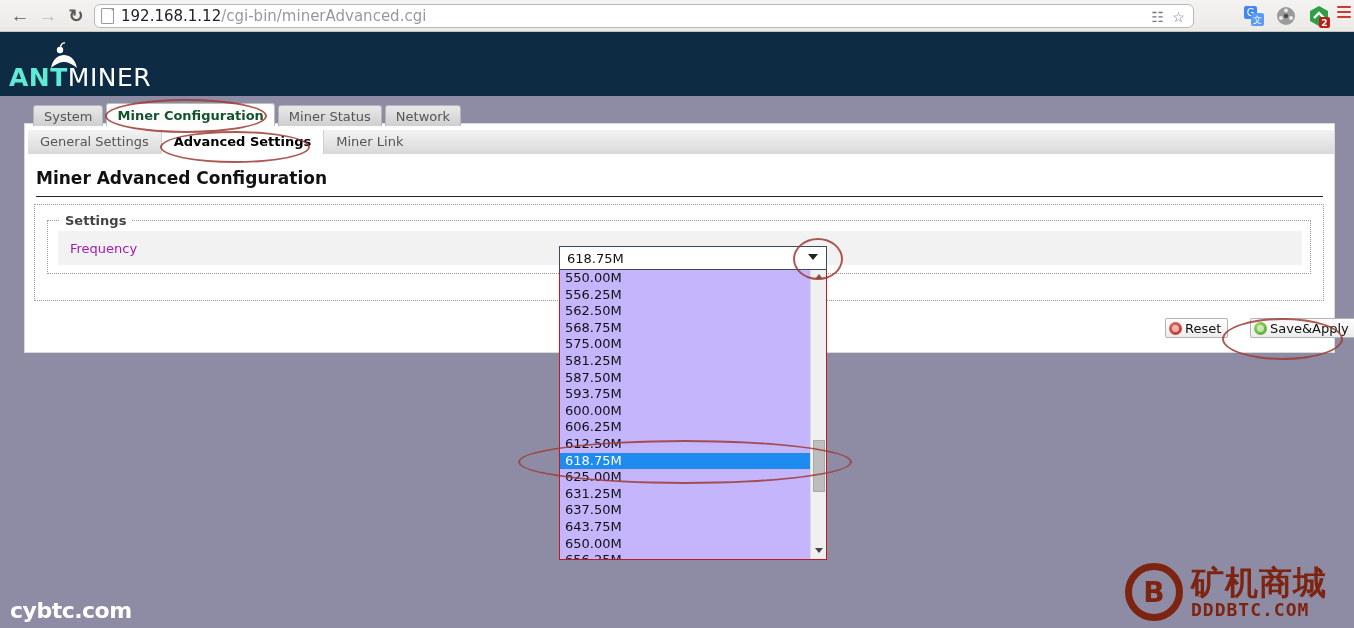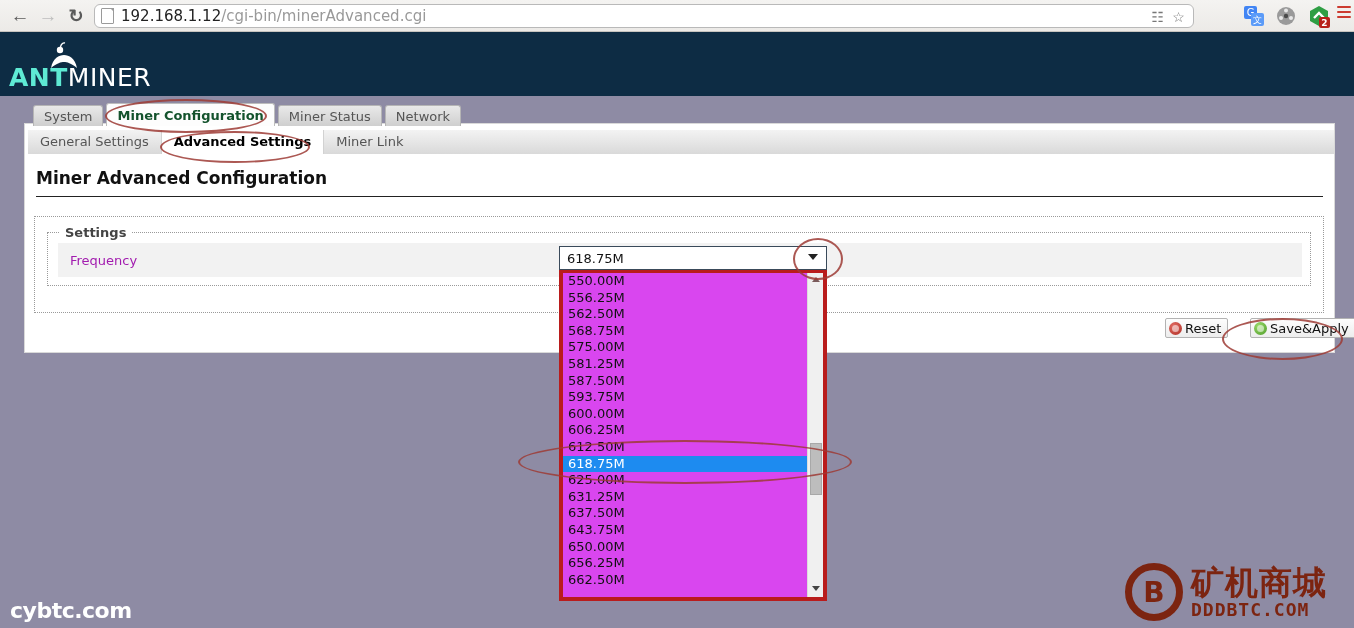--- a/index.html
+++ b/index.html
@@ -158,21 +158,21 @@
     z-index: 4;
   }
   #title-rule {
     position: absolute; left: 36px; top: 196px;
     width: 1287px; height: 1px; background: #222;
     z-index: 4;
   }
 
   
   #settings-outer {
-    position: absolute; left: 34px; top: 216px;
+    position: absolute; left: 34px; top: 204px;
     width: 1290px; height: 97px;
     border: 1px dotted #9a9a9a;
     box-sizing: border-box;
     z-index: 3;
   }
   #settings-fieldset {
     position: absolute; left: 12px; top: 15px;
     width: 1264px; height: 54px;
     border: 1px dotted #9a9a9a;
     box-sizing: border-box;
@@ -252,23 +252,23 @@
   }
   #freq-select-arrow {
     position: absolute; right: 8px; top: 7px;
     width: 0; height: 0;
     border-left: 5px solid transparent;
     border-right: 5px solid transparent;
     border-top: 6px solid #222;
   }
   #freq-listbox {
     position: absolute; left: 559px; top: 269px;
-    width: 268px; height: 332px;
-    background: #d946ef;
-    border: 4px solid #b91c1c;
+    width: 268px; height: 291px;
+    background: #c4b5fd;
+    border: 1px solid #b91c1c;
     box-sizing: border-box;
     z-index: 19;
     overflow: hidden;
   }
   #freq-options {
     position: absolute; left: 0; top: 0;
     width: 250px;
   }
   .fopt {
     height: 16.6px; line-height: 16.6px;

